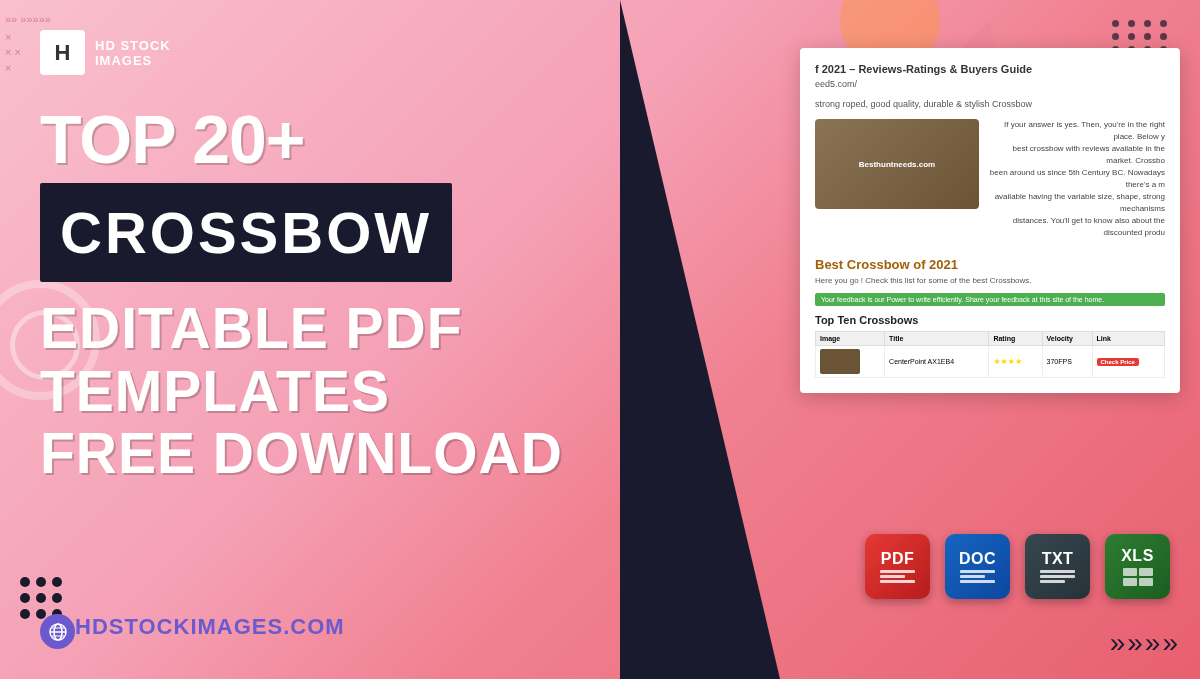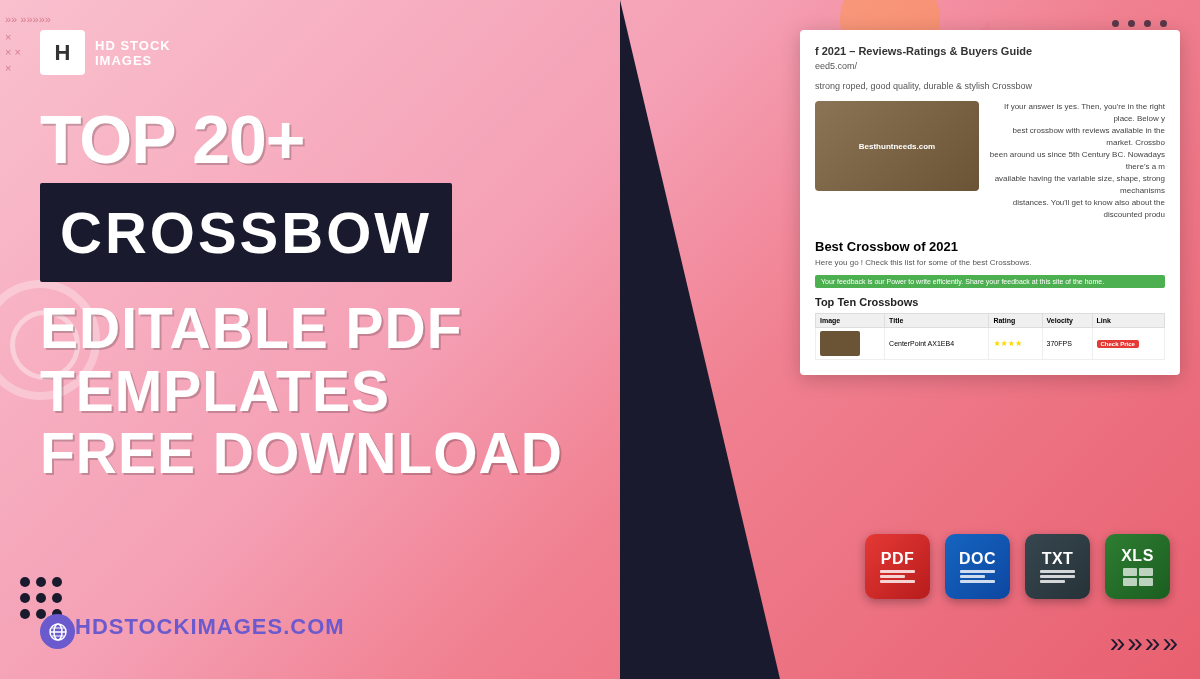--- a/index.html
+++ b/index.html
@@ -245,21 +245,21 @@
       right: 0;
       width: 490px;
       height: 679px;
       z-index: 5;
       padding: 20px;
     }
 
     
     .pdf-preview {
       position: absolute;
-      top: 30px;
+      top: 48px;
       right: 20px;
       width: 380px;
       background: white;
       border-radius: 4px;
       box-shadow: 0 4px 20px rgba(0,0,0,0.2);
       padding: 15px;
       z-index: 6;
     }
 
     .pdf-preview-title {
@@ -309,21 +309,21 @@
       border-radius: 6px;
       font-size: 20px;
       font-weight: 900;
       letter-spacing: 1px;
       box-shadow: 0 3px 10px rgba(0,0,0,0.3);
     }
 
     .pdf-section-title {
       font-size: 13px;
       font-weight: 900;
-      color: #000000;
+      color: #a16207;
       margin-top: 10px;
       margin-bottom: 4px;
       clear: both;
     }
 
     .pdf-section-small {
       font-size: 8px;
       color: #555;
       margin-bottom: 8px;
     }

